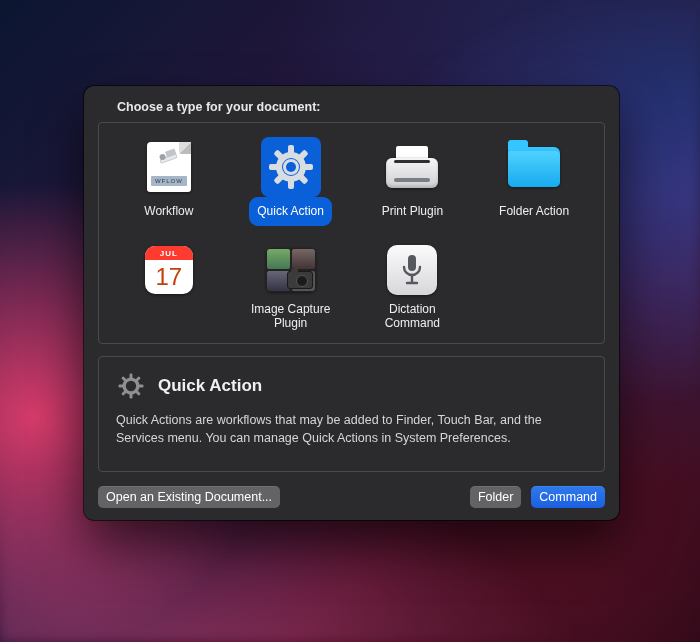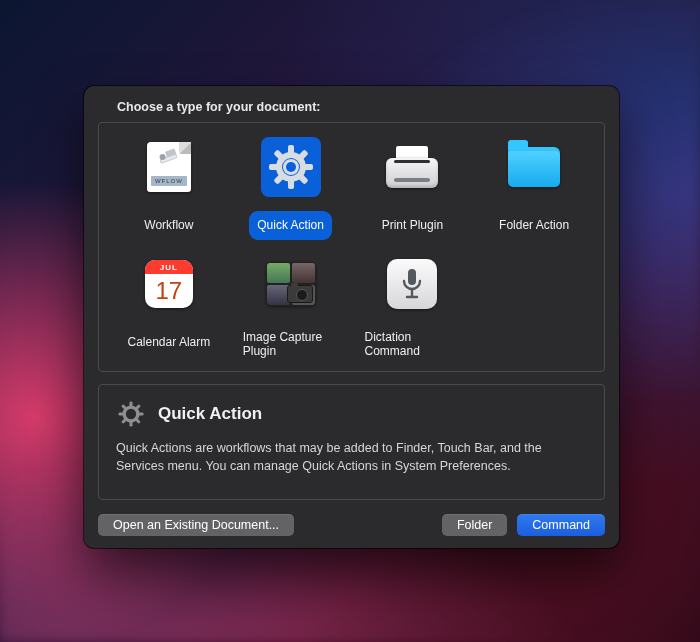--- a/index.html
+++ b/index.html
@@ -63,23 +63,23 @@
   }
   .type-item .icon-box {
     width: 60px; height: 60px;
     display:flex; align-items:center; justify-content:center;
     border-radius: 8px;
   }
   .type-item.selected .icon-box {
     background: #0a60d8;
   }
   .type-item .label {
-    margin-top: 14px;
+    margin-top: 0;
     font-size: 12px;
-    text-align: left;
+    text-align: center;
     line-height: 1.2;
     color: #eee;
     padding: 2px 8px;
     border-radius: 9px;
     min-height: 29px;
     display:flex; align-items:center; justify-content:center;
   }
   .type-item.selected .label {
     background: #0a60d8;
     color: #fff;
@@ -106,21 +106,21 @@
     margin-top: 14px;
     display:flex; align-items:center;
     gap: 10px;
   }
   .btn {
     font-size: 12.5px;
     color:#fff;
     background:#636365;
     border:none;
     border-radius:5px;
-    padding: 4px 15px;
+    padding: 4px 8px;
     cursor:default;
     box-shadow: inset 0 1px 0 rgba(255,255,255,0.08);
   }
   .btn.primary {
     background: linear-gradient(#2f79ec, #1b5fe0);
   }
   .spacer { flex:1; }
 
   
   svg { display:block; }
@@ -235,21 +235,20 @@
         <div class="label">Folder Action</div>
       </div>
 
       <div class="type-item">
         <div class="icon-box">
           <div class="cal-tile">
               <div class="top">JUL</div>
               <div class="day">17</div>
             </div>
         </div>
-        <div class="label">Calendar Alarm</div>
       </div>
 
       <div class="type-item">
         <div class="icon-box">
           <div class="imgcap-tile">
               <div></div>
               <div></div>
               <div></div>
               <div></div>
               <div class="cam"></div>

